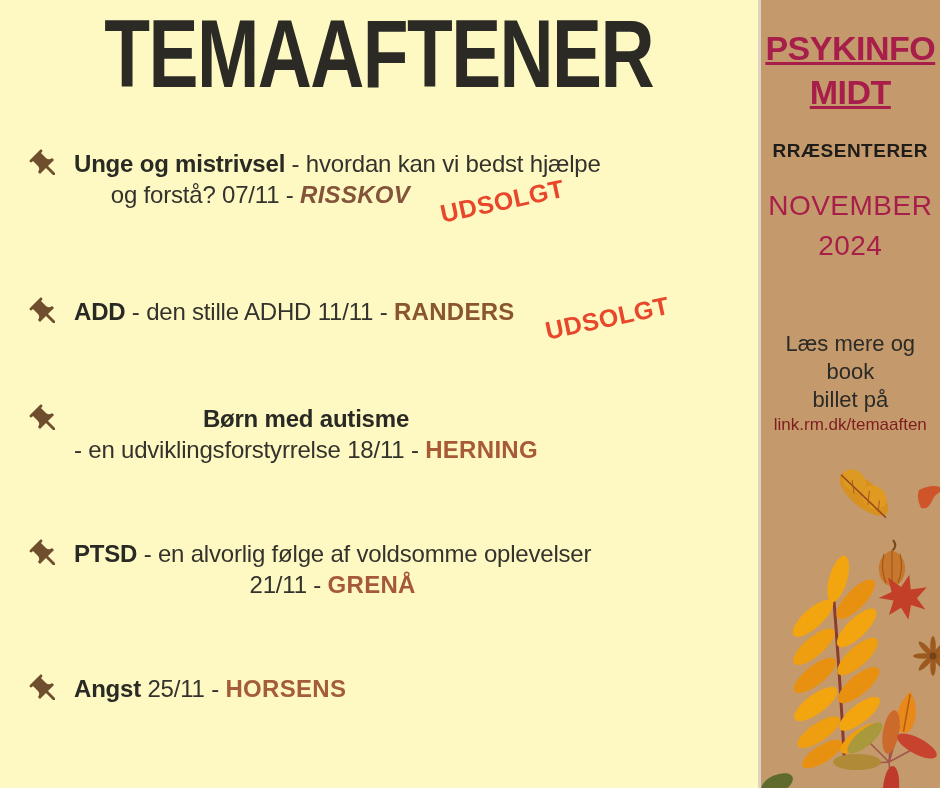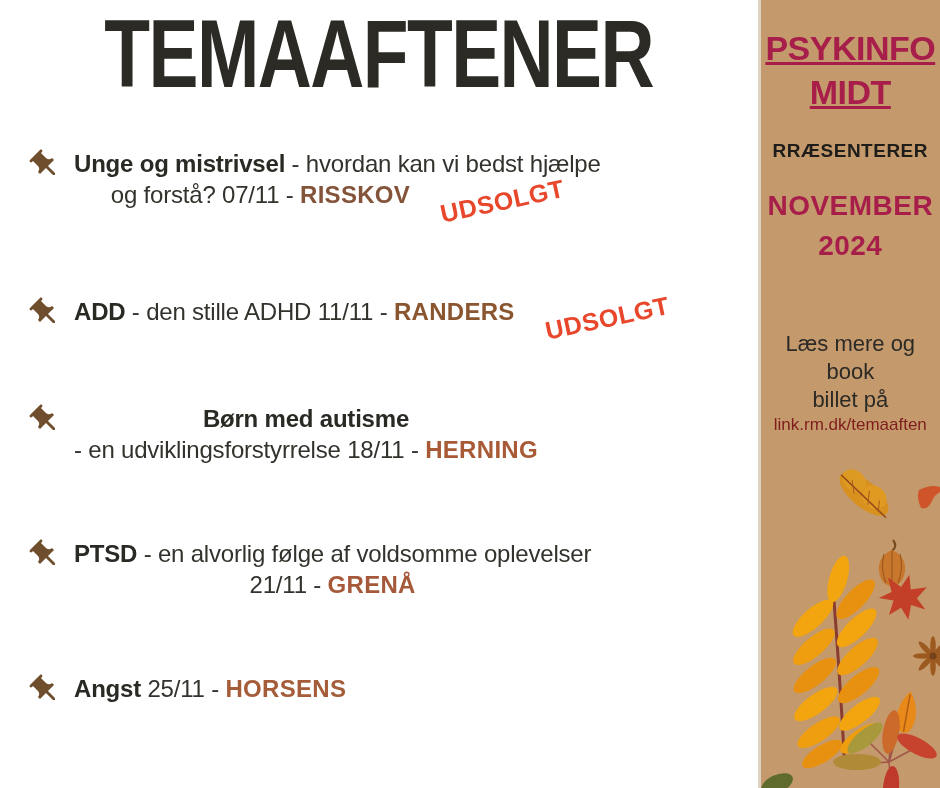--- a/index.html
+++ b/index.html
@@ -1,21 +1,21 @@
 <!DOCTYPE html>
 <html><head>
 <meta charset="utf-8">
 <style>
   * { margin:0; padding:0; box-sizing:border-box; }
   html,body { width:940px; height:788px; overflow:hidden; }
   body { font-family:"Liberation Sans","DejaVu Sans",sans-serif; background:#eae8e2; }
   .poster { display:flex; width:940px; height:788px; }
 
   
-  .main { width:832px; height:788px; background:#ffffff; position:relative; }
+  .main { width:832px; height:788px; background:#fef9c3; position:relative; }
   .title { margin-top:6px; text-align:center; white-space:nowrap; }
   .title span {
     display:inline-block; font-size:96px; line-height:1; font-weight:700;
     color:#2b2a24; letter-spacing:-2px; transform:scaleX(0.78); transform-origin:center;
   }
   .events { margin-top:46px; padding-left:28px; padding-right:16px;text-align:center; }
   .event { display:flex; align-items:flex-start; margin-bottom:73px; }
   .event:first-child { margin-bottom:86px; }
   .pin { flex:0 0 34px; margin-right:12px; margin-top:0; }
   .pin svg { display:block; }
@@ -29,21 +29,21 @@
 
   
   .sidebar {
     width:200px; height:788px; background:#c49a6c; border-left:3px solid #ddd3c2;
     position:relative; text-align:center; overflow:hidden;
   }
   .brand { margin-top:26px; font-size:34px; line-height:44px; font-weight:700;
            color:#a81e4a; letter-spacing:-0.5px;text-decoration:underline; }
   .presents { margin-top:26px; font-size:19px; font-weight:700; color:#1e1d1a;
               letter-spacing:0.5px; }
-  .month { margin-top:24px; font-size:28px; line-height:40px; font-weight:700;
+  .month { margin-top:24px; font-size:28px; line-height:40px; font-weight:400;
            color:#a81e4a; letter-spacing:0.5px; }
   .booking { margin-top:64px; font-size:22px; line-height:28px; color:#2b2a26; }
   .blink { font-size:17px; line-height:22px; color:#7f1d1d; }
   .leaves { position:absolute; left:0; top:430px; width:200px; height:358px; }
 </style>
 </head>
 <body>
 
 <div class="poster">
 
@@ -52,21 +52,21 @@
 
     <div class="events">
 
       <div class="event">
         <span class="pin">
           <svg width="34" height="34" viewBox="0 0 24 24">
               <path fill="#6f4e2d" transform="rotate(-45 12 12)" d="M16 9V4h1c.55 0 1-.45 1-1s-.45-1-1-1H7c-.55 0-1 .45-1 1s.45 1 1 1h1v5c0 1.66-1.34 3-3 3v2h5.97v7l1 1 1-1v-7H19v-2c-1.66 0-3-1.34-3-3z"></path>
             </svg>
         </span>
         <p class="etext"><b>Unge og mistrivsel</b><span> - hvordan kan vi bedst hjælpe</span><br>
-        <span>og forstå? 07/11 - </span><b class="city" style="color: rgb(132, 84, 58);">RISSKOV</b><span class="soldout">UDSOLGT</span></p>
+        <span>og forstå? 07/11 - </span><b class="city" style="color: rgb(132, 84, 58); font-style: italic;">RISSKOV</b><span class="soldout">UDSOLGT</span></p>
       </div>
 
       <div class="event">
         <span class="pin">
           <svg width="34" height="34" viewBox="0 0 24 24">
               <path fill="#6f4e2d" transform="rotate(-45 12 12)" d="M16 9V4h1c.55 0 1-.45 1-1s-.45-1-1-1H7c-.55 0-1 .45-1 1s.45 1 1 1h1v5c0 1.66-1.34 3-3 3v2h5.97v7l1 1 1-1v-7H19v-2c-1.66 0-3-1.34-3-3z"></path>
             </svg>
         </span>
         <p class="etext"><b>ADD</b><span> - den stille ADHD 11/11 - </span><b class="city" style="color: rgb(138, 86, 48);">RANDERS</b><span class="soldout">UDSOLGT</span></p>
       </div>

